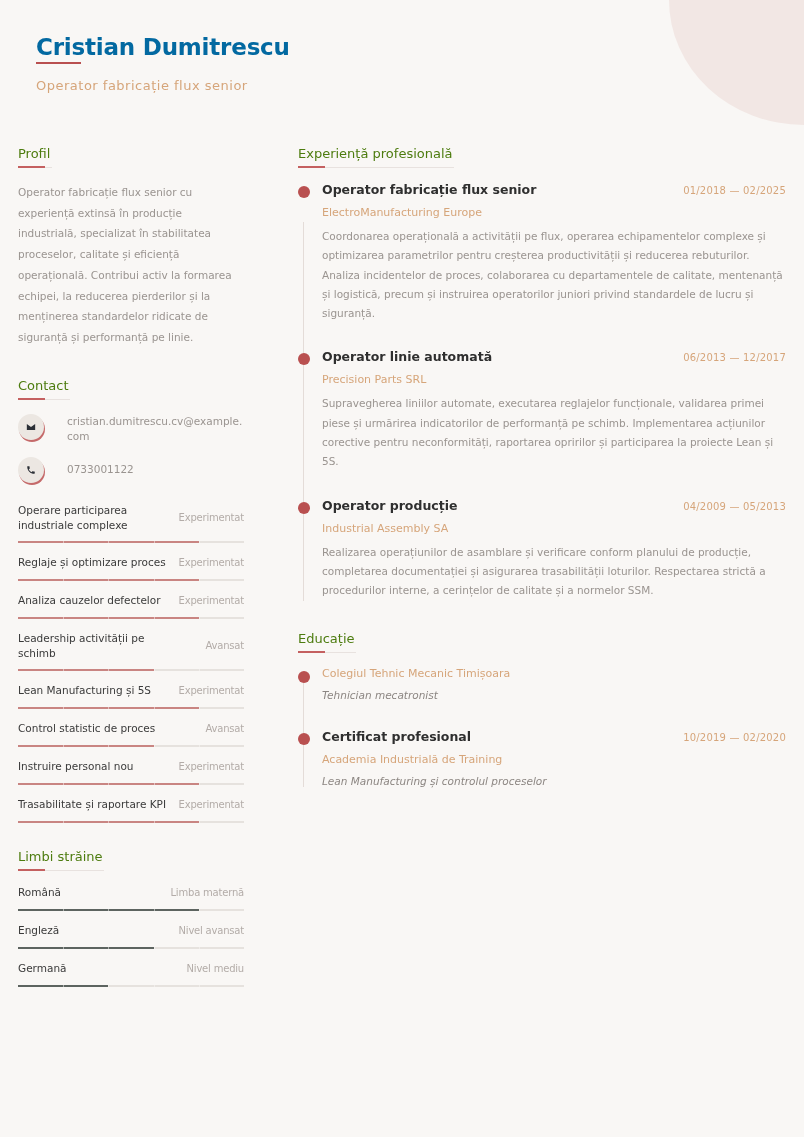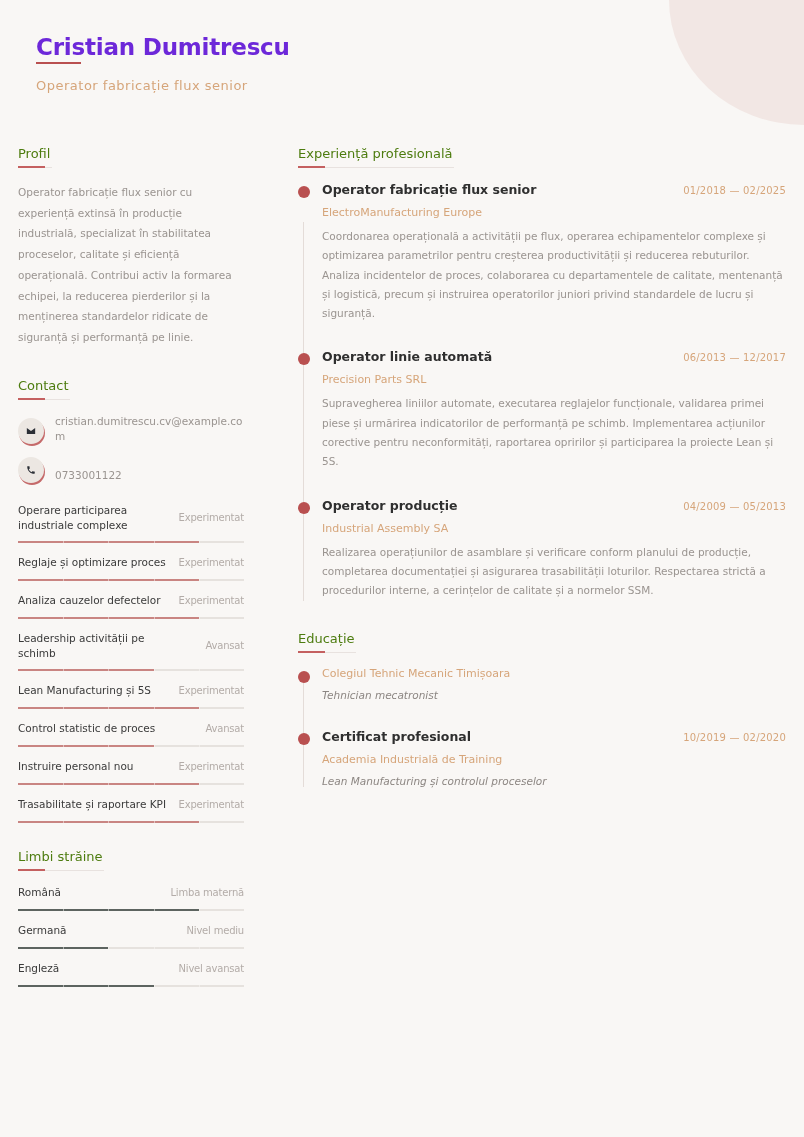--- a/index.html
+++ b/index.html
@@ -17,21 +17,21 @@
       background: #f2e7e4;
       border-bottom-left-radius: 135px 125px;
     }
     .header {
       position: absolute;
       left: 36px; top: 34px;
     }
     .name {
       font-size: 23px;
       font-weight: bold;
-      color: #6d28d9;
+      color: #0369a1;
       letter-spacing: -0.2px;
       position: relative;
       display: inline-block;
       padding-bottom: 4px;
     }
     .name-underline {
       position: absolute;
       left: 0; bottom: 0;
       width: 45px; height: 2px;
       background: #b95050;
@@ -68,22 +68,23 @@
       width: 226px;
     }
     .profile-text {
       font-size: 10.5px;
       line-height: 20.7px;
       color: #9a9490;
     }
     .contact { margin-top: 30px; }
     .contact-item {
       display: flex;
-      align-items: flex-end;
+      align-items: flex-start;
       margin-bottom: 13px;
+      gap: 12px;
     }
     .contact-icon {
       flex: 0 0 26px;
       width: 26px; height: 26px;
       border-radius: 50%;
       background: #ece7e2;
       box-shadow: 1px 2px 0 #c56a6a;
       display: flex; align-items: center; justify-content: center;
       margin-right: 11px;
       margin-top: 0;
@@ -365,38 +366,38 @@
       <div class="skill-bar lang-bar">
     <span class="fill" style="width:80%"></span>
             <span class="seg" style="left:20%"></span>
             <span class="seg" style="left:40%"></span>
             <span class="seg" style="left:60%"></span>
             <span class="seg" style="left:80%"></span>
           </div>
     </div>
     <div class="skill-row">
       <div class="skill-head">
+        <span class="skill-name">Engleză</span>
+        <span class="skill-level">Nivel avansat</span>
+      </div>
+      <div class="skill-bar lang-bar">
+    <span class="fill" style="width:60%"></span>
+            <span class="seg" style="left:20%"></span>
+            <span class="seg" style="left:40%"></span>
+            <span class="seg" style="left:60%"></span>
+            <span class="seg" style="left:80%"></span>
+          </div>
+    </div>
+    <div class="skill-row">
+      <div class="skill-head">
         <span class="skill-name">Germană</span>
         <span class="skill-level">Nivel mediu</span>
       </div>
       <div class="skill-bar lang-bar">
     <span class="fill" style="width:40%"></span>
-            <span class="seg" style="left:20%"></span>
-            <span class="seg" style="left:40%"></span>
-            <span class="seg" style="left:60%"></span>
-            <span class="seg" style="left:80%"></span>
-          </div>
-    </div>
-    <div class="skill-row">
-      <div class="skill-head">
-        <span class="skill-name">Engleză</span>
-        <span class="skill-level">Nivel avansat</span>
-      </div>
-      <div class="skill-bar lang-bar">
-    <span class="fill" style="width:60%"></span>
             <span class="seg" style="left:20%"></span>
             <span class="seg" style="left:40%"></span>
             <span class="seg" style="left:60%"></span>
             <span class="seg" style="left:80%"></span>
           </div>
     </div>
       </div>
   </section>
 </aside>
 

